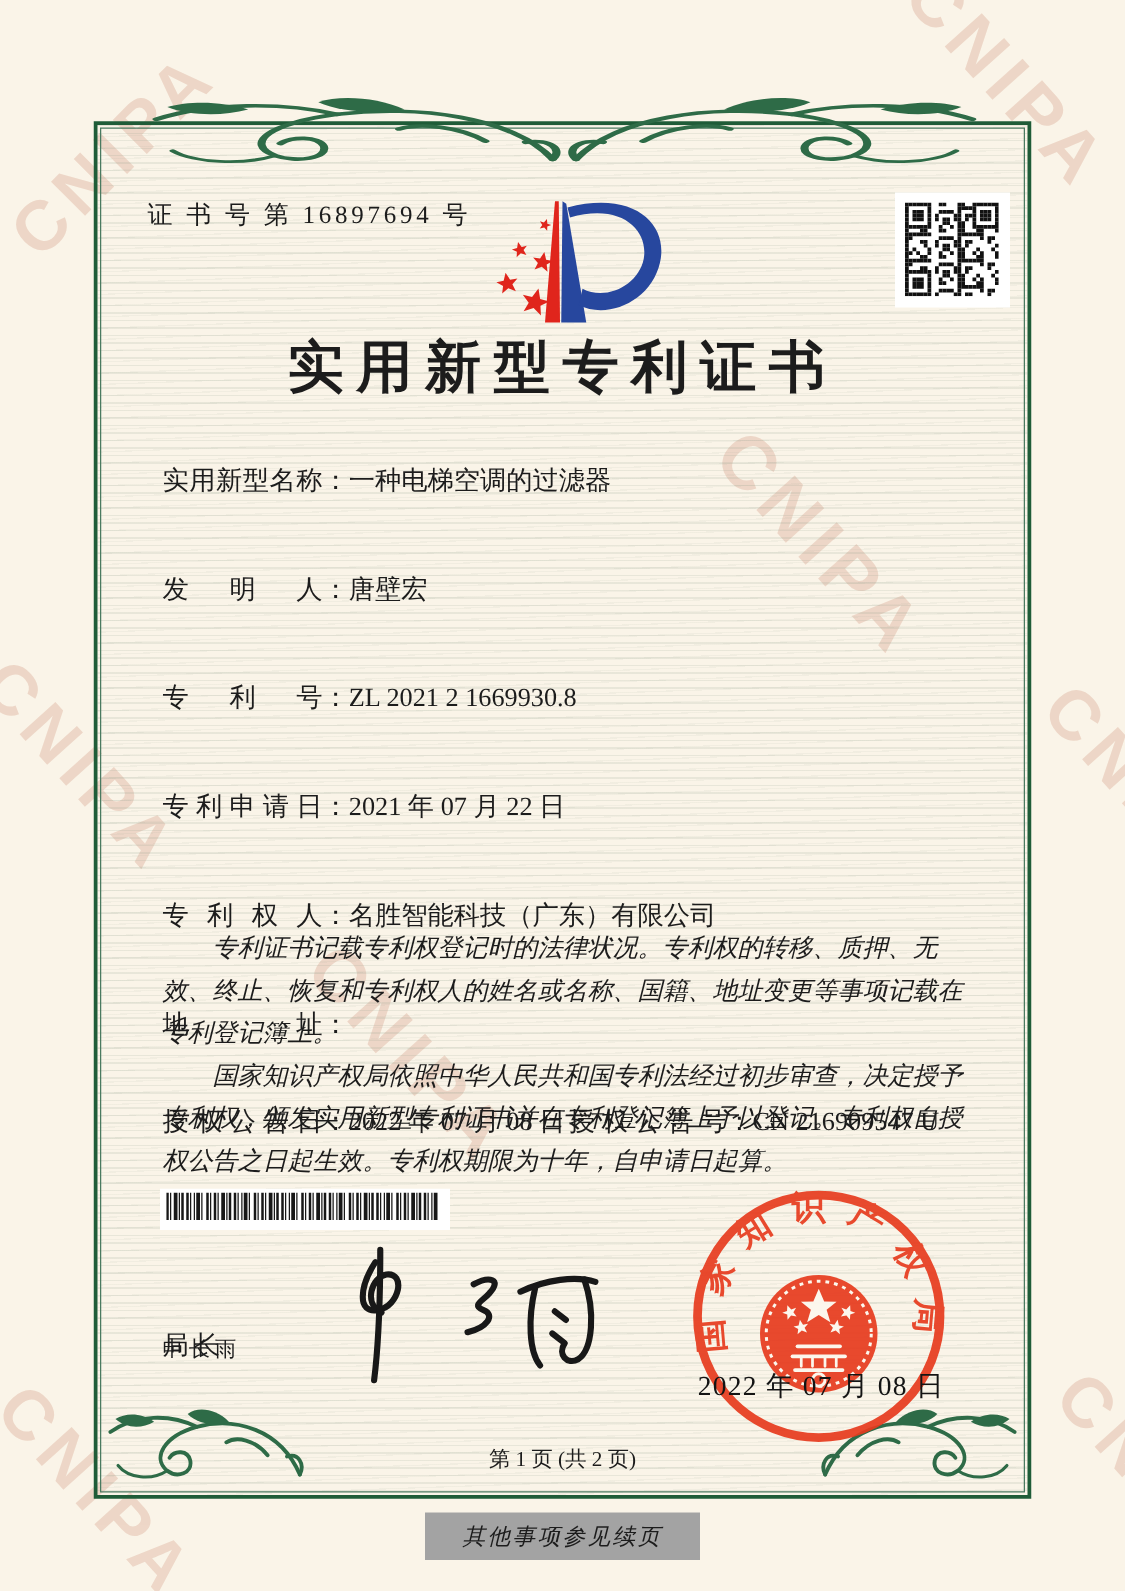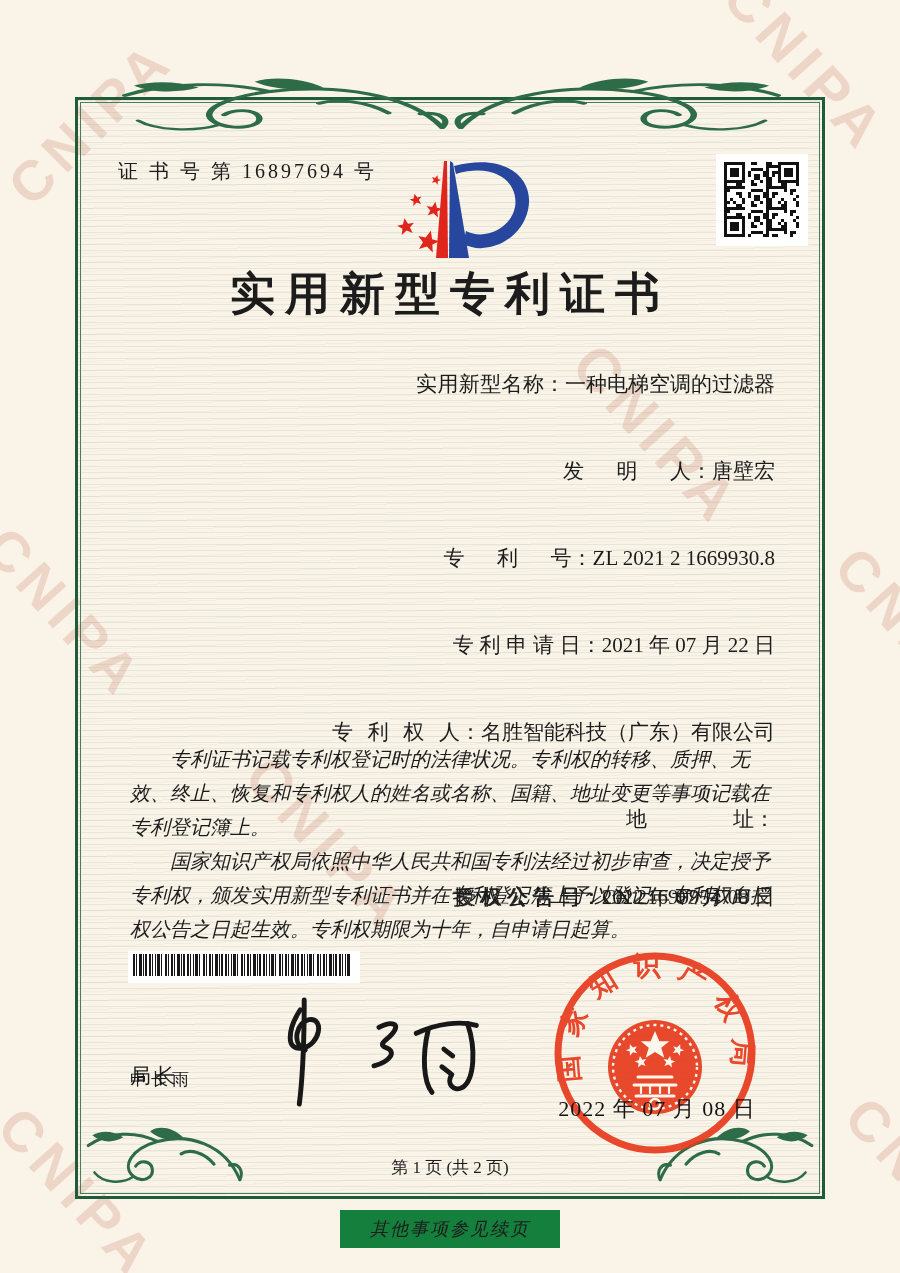--- a/index.html
+++ b/index.html
@@ -28,21 +28,21 @@
   .cert-no{position:absolute;left:118px;top:158px;font-size:20px;letter-spacing:3px;}
 
   .logo{position:absolute;left:370px;top:150px;}
   .qr{position:absolute;left:716px;top:154px;width:92px;height:92px;background:#fff;}
   .qr svg{position:absolute;left:8px;top:8px;}
 
   .title{position:absolute;left:0;top:264px;width:100%;text-align:center;
          font-size:45px;font-weight:bold;letter-spacing:10px;}
 
   .fields{position:absolute;left:130px;top:368px;width:645px;font-size:21px;}
-  .row{display:flex;margin-bottom:23px;line-height:32px;position:relative;justify-content:flex-end;}
+  .row{display:flex;margin-bottom:23px;line-height:32px;position:relative;}
   .lab{display:inline-block;width:128px;text-align:justify;text-align-last:justify;flex:0 0 128px;}
   .lab::after{content:"";display:inline-block;width:100%;}
   .val{max-width:500px;}
   .grant-right{position:absolute;left:325px;top:0;display:flex;}
   .grant-right .lab{width:126px;flex-basis:126px;}
 
   .paras{position:absolute;left:130px;top:742px;width:642px;font-size:20px;line-height:34px;
          font-style:italic;}
   .paras p{margin:0;text-indent:2em;}
 
@@ -52,21 +52,21 @@
   .sig-name{position:absolute;left:130px;top:1068px;font-size:17px;letter-spacing:4px;}
   .autograph{position:absolute;left:262px;top:994px;}
 
   .seal{position:absolute;left:545px;top:943px;width:220px;height:220px;}
   .seal-date{position:absolute;left:548px;top:1094px;width:218px;text-align:center;
              font-size:22px;letter-spacing:1px;color:#141414;}
 
   .page-no{position:absolute;left:0;top:1156px;width:100%;text-align:center;font-size:17px;}
 
   .note{position:absolute;left:50%;top:1210px;transform:translateX(-50%);
-        background:#15803d;padding:7px 30px;font-size:18px;font-style:italic;letter-spacing:2px;}
+        background:#a3a3a3;padding:7px 30px;font-size:18px;font-style:italic;letter-spacing:2px;}
 
   .orn{position:absolute;z-index:2;}
   svg text{font-family:"Liberation Serif","DejaVu Serif",serif;}
 </style>
 </head>
 <body>
 
 <div class="page">
 
   <div class="wm" style="left:-12px;top:90px;font-size:56px;transform:rotate(-45deg);">CNIPA</div>

